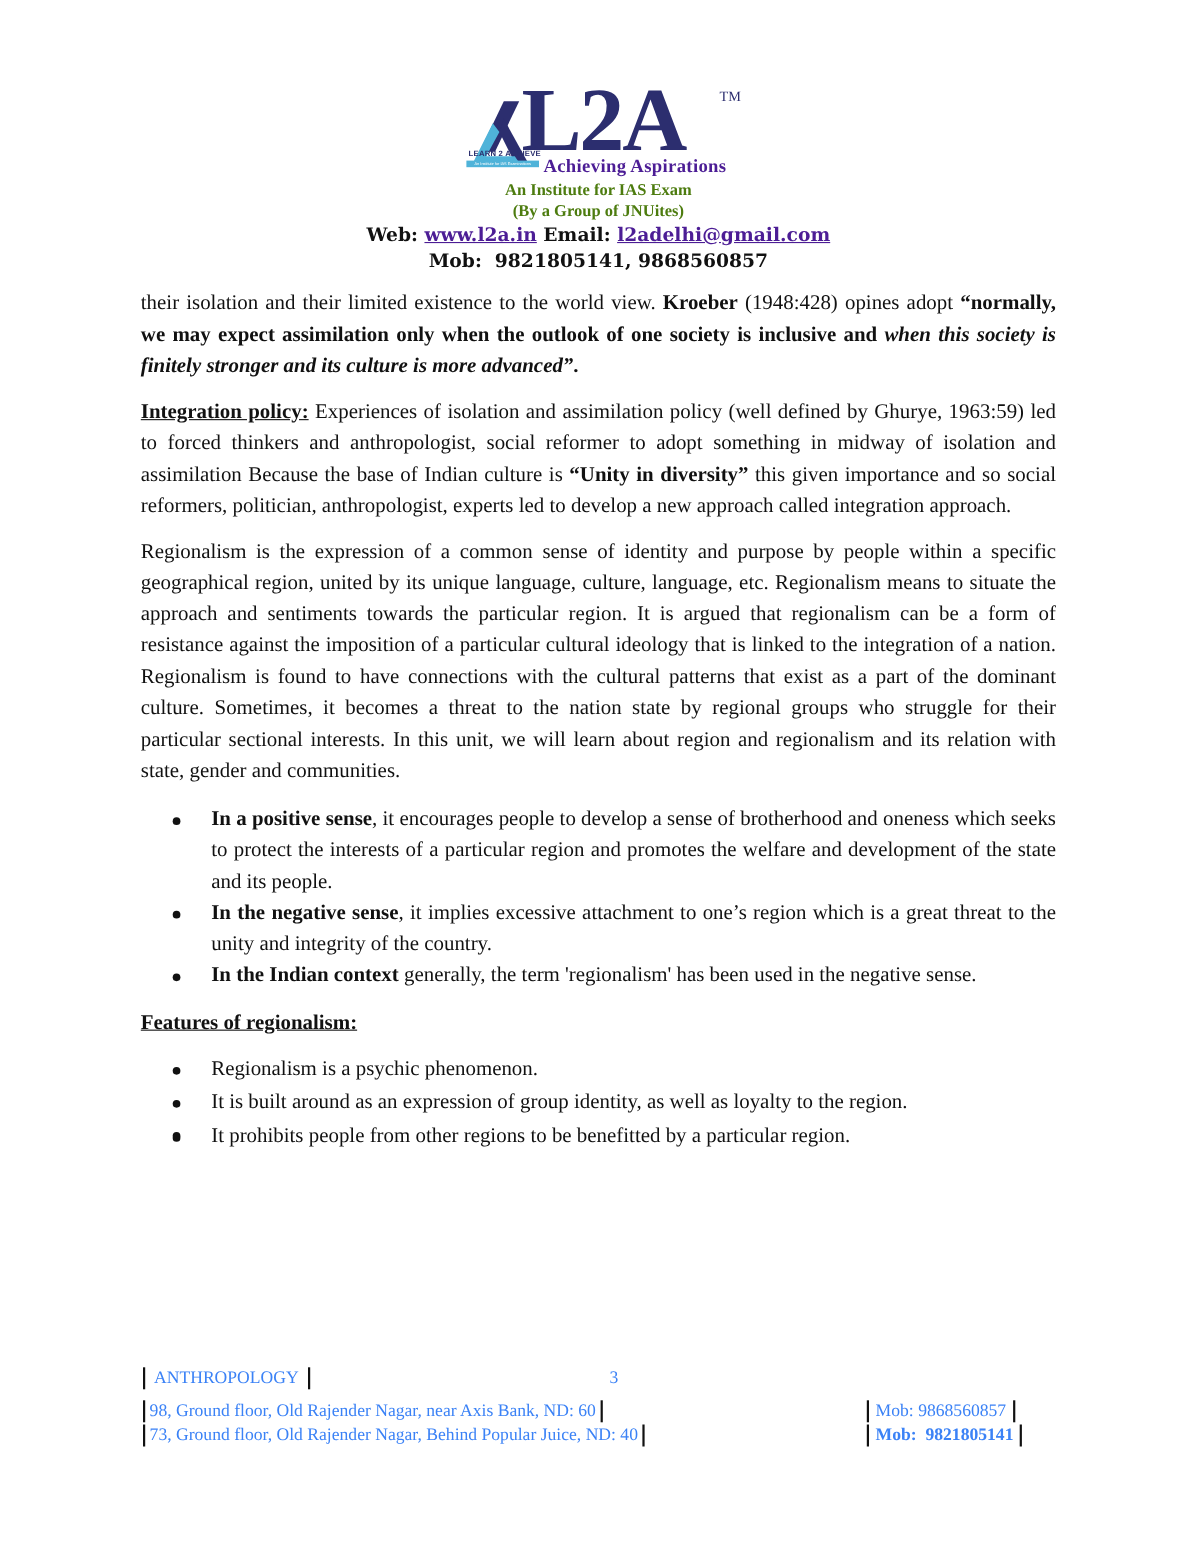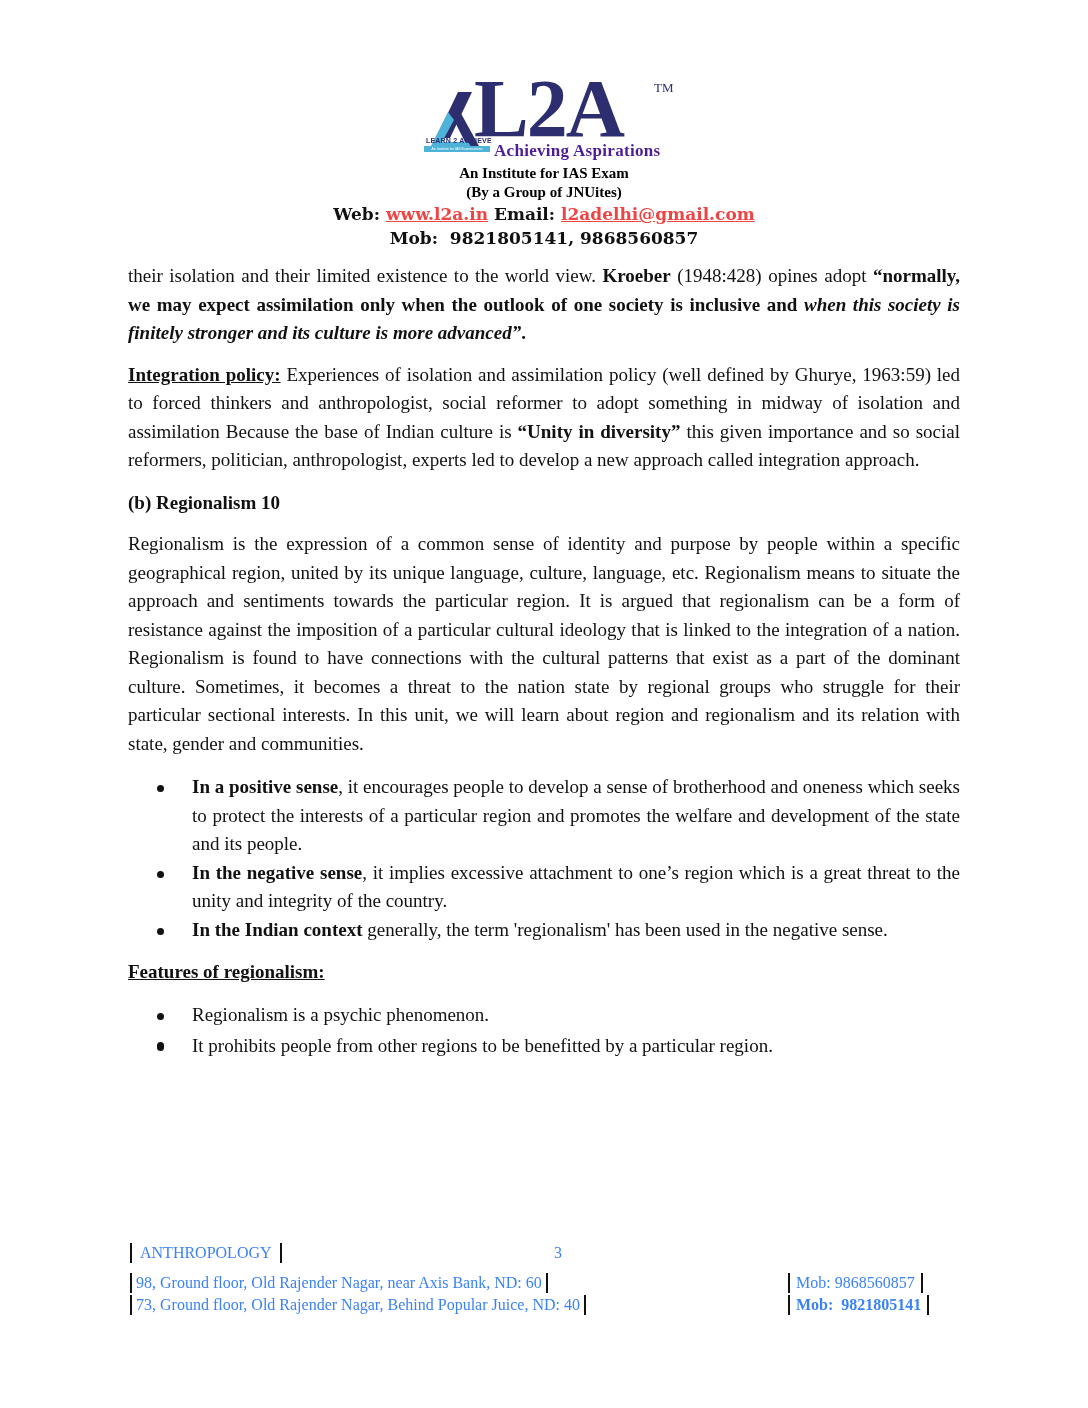--- a/index.html
+++ b/index.html
@@ -50,27 +50,27 @@
       font-size: 13px; color: #2c2e6f;
     }
     .logo-aspirations {
       position: absolute; left: 72px; top: 61px;
       font-family: "Liberation Serif", serif;
       font-size: 17px; font-weight: bold; color: #4c1d95; letter-spacing: 0.3px;
       white-space: nowrap;
     }
     .inst-line {
       font-family: "Liberation Serif", serif;
-      font-weight: bold; font-size: 15px; line-height: 19px; color: #000000;
+      font-weight: bold; font-size: 15px; line-height: 19px; color: #4d7c0f;
     }
     .contact-line {
       font-family: "DejaVu Serif", serif;
       font-weight: bold; font-size: 17px; line-height: 24px; color: #111;
     }
-    .contact-line a { color: #ef4444; text-decoration: underline; }
+    .contact-line a { color: #4c1d95; text-decoration: underline; }
 
     
     .content {
       position: absolute;
       left: 128px; top: 262px; width: 832px;
       font-size: 19px; line-height: 28.5px;
       text-align: justify;
     }
     .content p { margin: 0; }
     .para-gap { margin-top: 13px !important; }
@@ -140,34 +140,34 @@
 <div class="content">
 
   <p>
     <span>their isolation and their limited existence to the world view. </span><span class="b">Kroeber</span><span> (1948:428) opines adopt </span><span class="b">“normally, we may expect assimilation only when the outlook of one society is inclusive and </span><span class="bi">when this society is finitely stronger and its culture is more advanced”</span><span class="b">.</span>
   </p>
 
   <p class="para-gap">
     <span class="bu">Integration policy:</span><span> Experiences of isolation and assimilation policy (well defined by Ghurye, 1963:59) led to forced thinkers and anthropologist, social reformer to adopt something in midway of isolation and assimilation Because the base of Indian culture is </span><span class="b">“Unity in diversity”</span><span> this given importance and so social reformers, politician, anthropologist, experts led to develop a new approach called integration approach.</span>
   </p>
 
-  <p class="heading">(b) Regionalism 10</p>
 
   <p class="para-gap">Regionalism is the expression of a common sense of identity and purpose by people within a specific geographical region, united by its unique language, culture, language, etc. Regionalism means to situate the approach and sentiments towards the particular region. It is argued that regionalism can be a form of resistance against the imposition of a particular cultural ideology that is linked to the integration of a nation. Regionalism is found to have connections with the cultural patterns that exist as a part of the dominant culture. Sometimes, it becomes a threat to the nation state by regional groups who struggle for their particular sectional interests. In this unit, we will learn about region and regionalism and its relation with state, gender and communities.</p>
 
   <ul class="bullets">
     <li><span class="dot"></span><span class="b">In a positive sense</span><span>, it encourages people to develop a sense of brotherhood and oneness which seeks to protect the interests of a particular region and promotes the welfare and development of the state and its people.</span></li>
     <li><span class="dot"></span><span class="b">In the negative sense</span><span>, it implies excessive attachment to one’s region which is a great threat to the unity and integrity of the country.</span></li>
     <li><span class="dot"></span><span class="b">In the Indian context</span><span> generally, the term 'regionalism' has been used in the negative sense.</span></li>
   </ul>
 
   <p class="bu" style="margin-top:14px;">Features of regionalism:</p>
 
   <ul class="bullets features" style="margin-top:14px;">
     <li><span class="dot"></span><span>Regionalism is a psychic phenomenon.</span></li>
+    <li><span class="dot"></span><span>It is built around as an expression of group identity, as well as loyalty to the region.</span></li>
     <li><span class="dot"></span></li>
     <li style="margin-top:3px;"><span class="dot"></span><span>It prohibits people from other regions to be benefitted by a particular region.</span></li>
   </ul>
 </div>
 
 <div class="footer">
   <div class="footer-top">
     <div class="footer-subject">
       <span class="bar"></span>
       <span>ANTHROPOLOGY</span>

